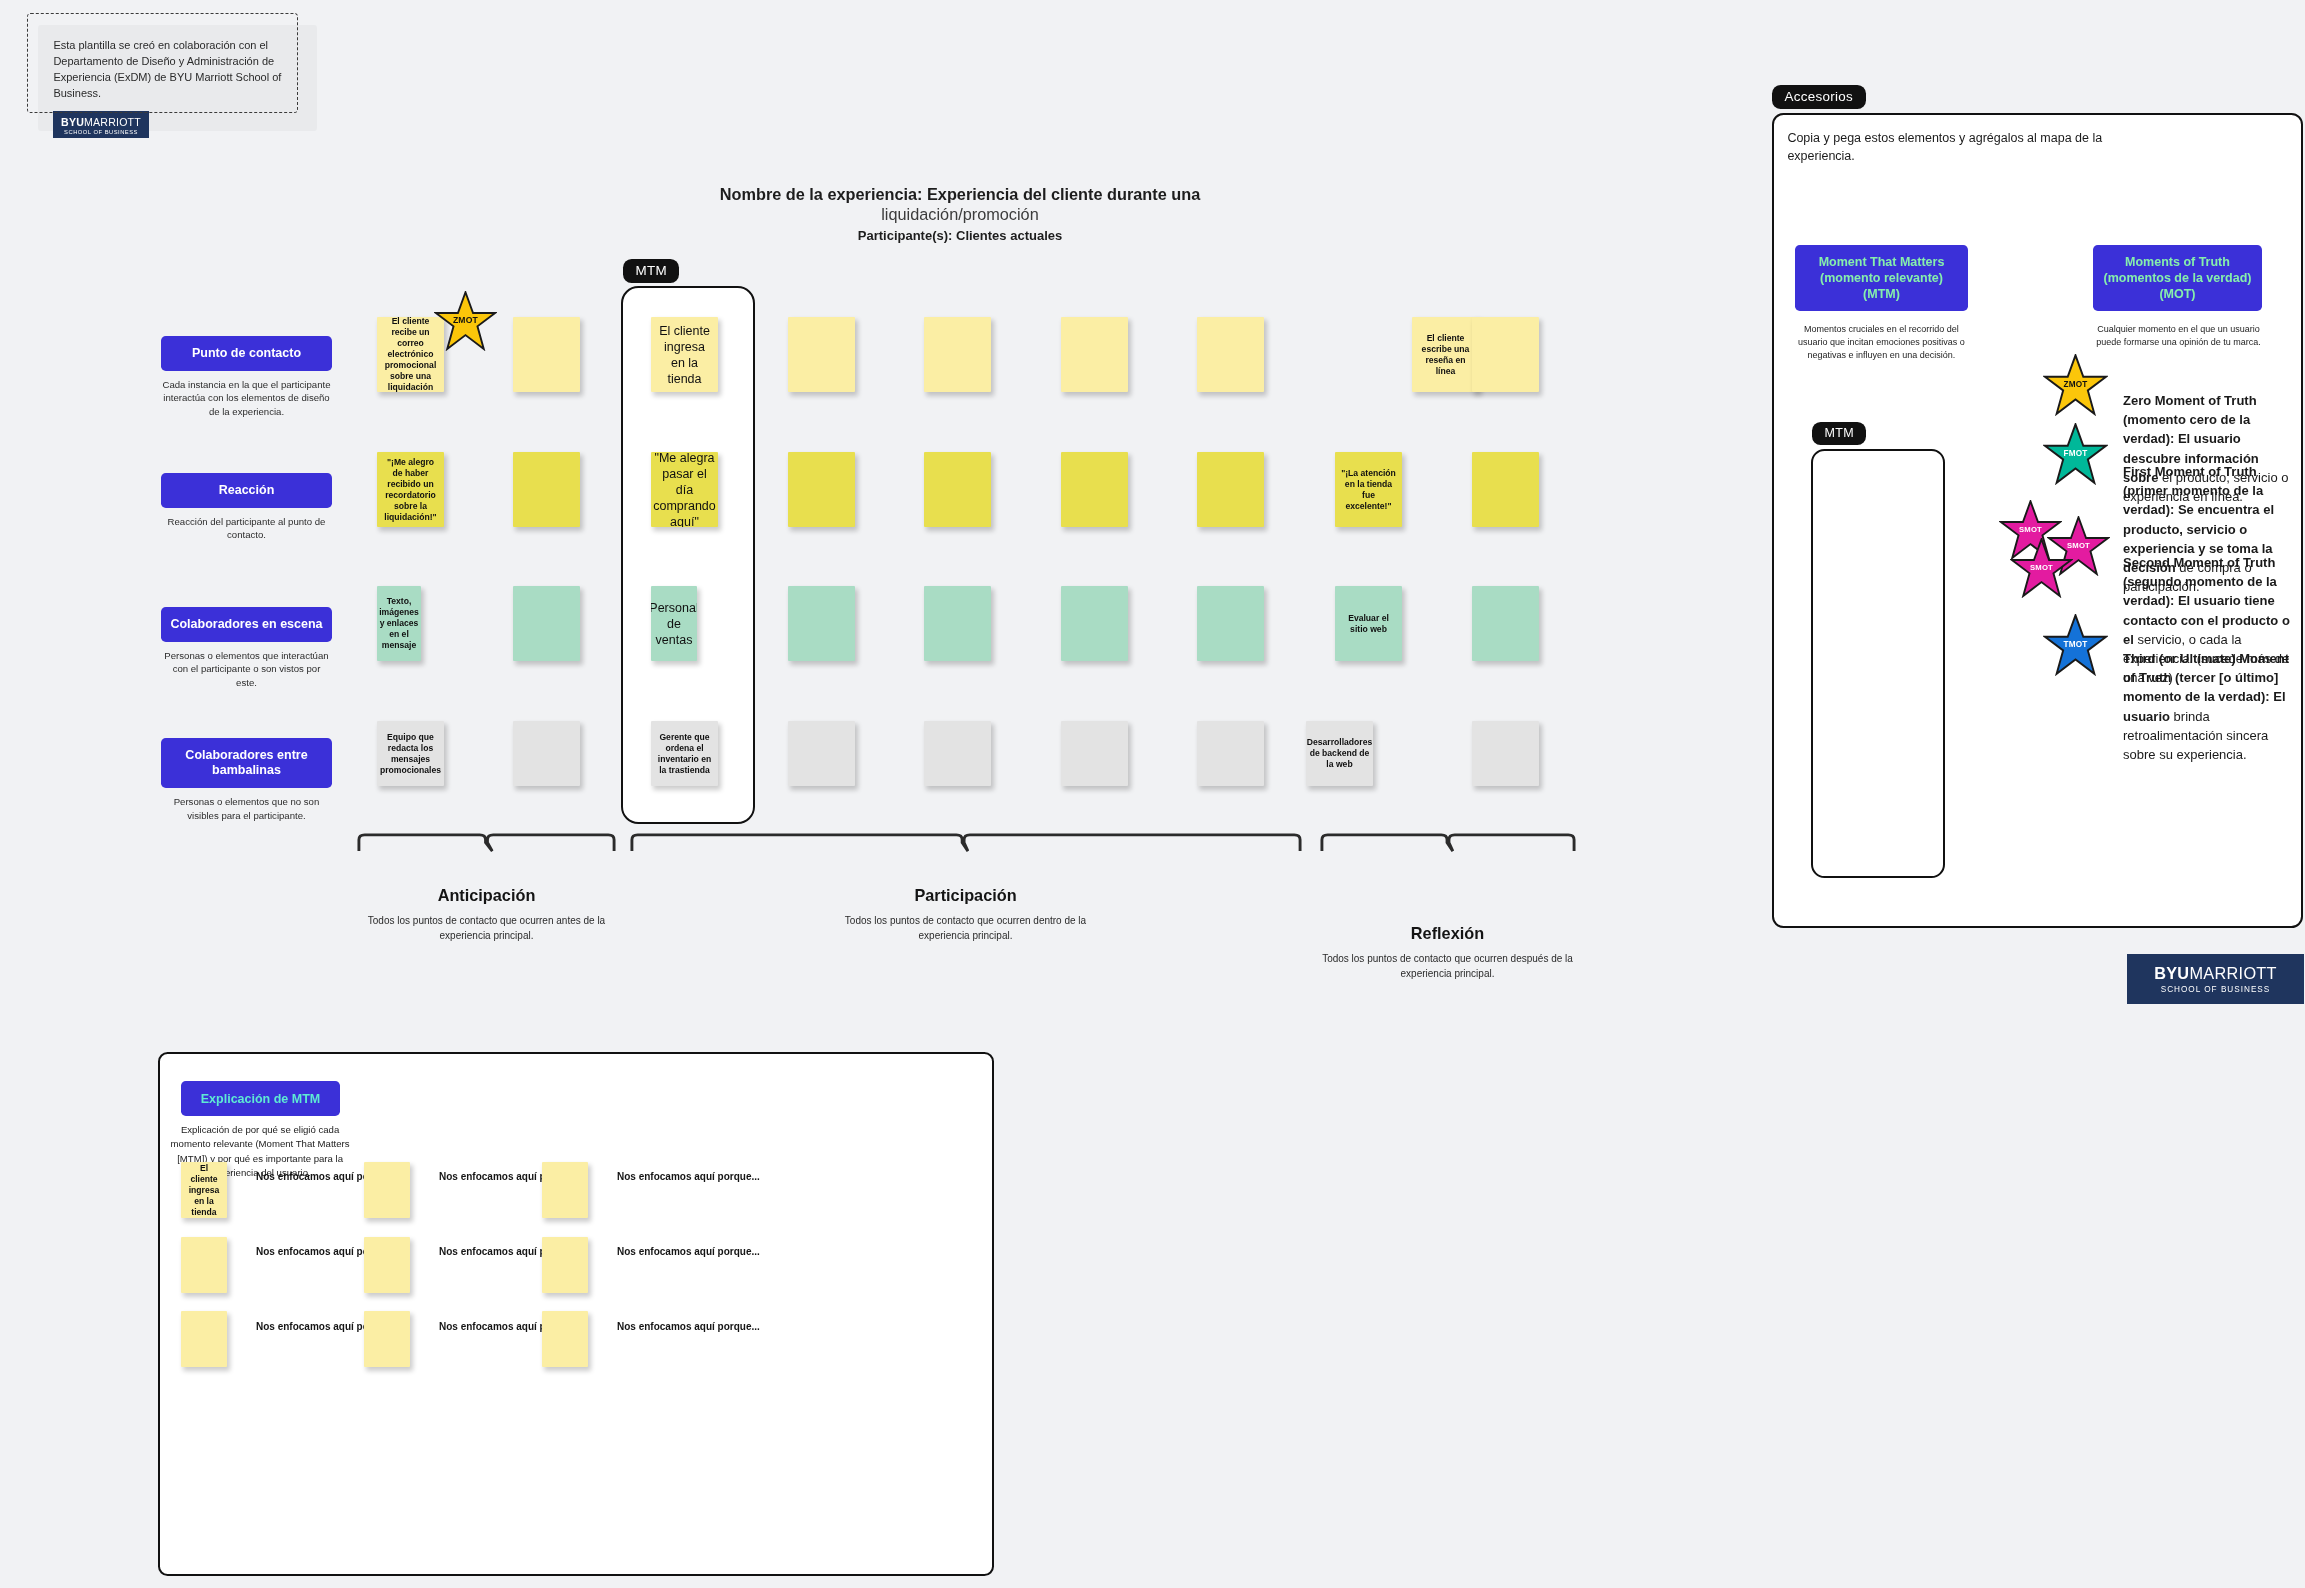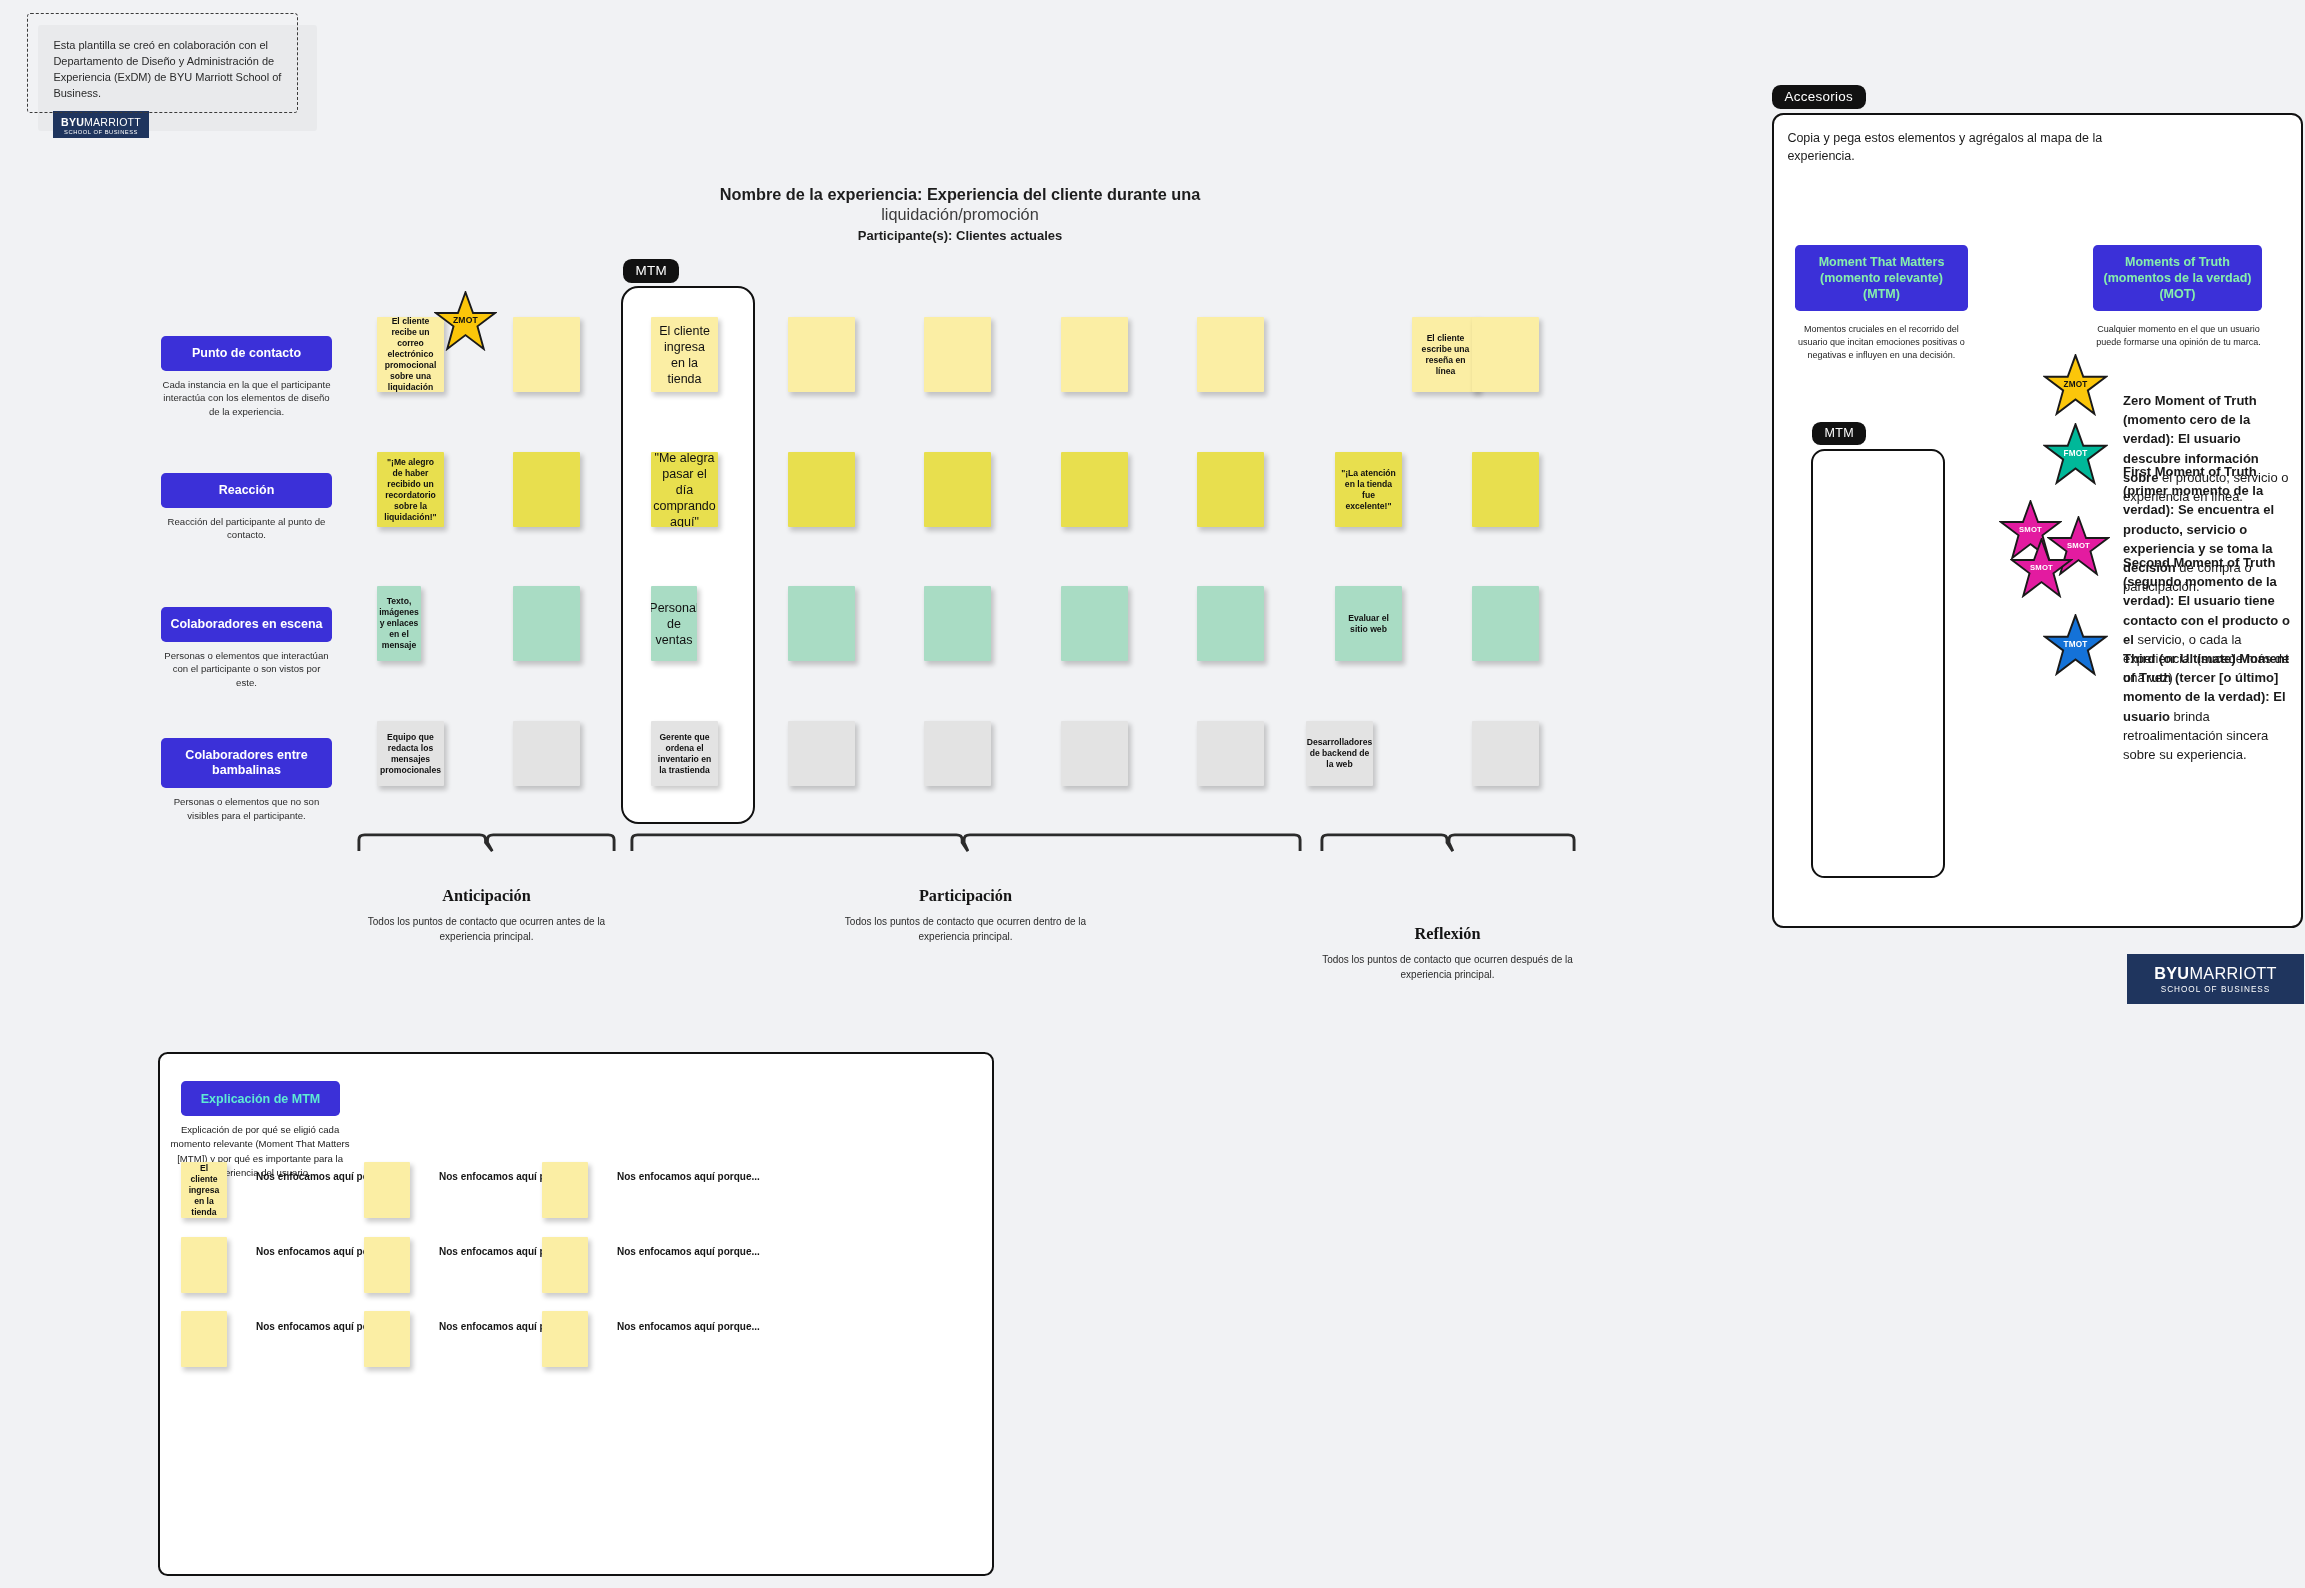--- a/index.html
+++ b/index.html
@@ -76,21 +76,21 @@
   .star .lbl {
     position: relative; z-index: 2; color: #111; font-weight: bold;
     letter-spacing: 0.2px;
   }
   .star.light .lbl { color: #111; }
   .star.dark .lbl { color: #fff; }
 
   
   .bracket { position: absolute; height: 21px; }
   .phase { position: absolute; text-align: center; }
-  .phase .pname { font-size: 16.3px; font-weight: bold; color: #141414; font-family: Liberation Serif, serif; }
+  .phase .pname { font-size: 16.3px; font-weight: bold; color: #141414; }
   .phase .pdesc { font-size: 10px; color: #2b2b2b; line-height: 1.5; margin-top: 7.7px; }
 
   
   .acc-panel {
     position: absolute; left: 1772px; top: 113px; width: 531px; height: 815px;
     background: #fff; border: 2.9px solid #111; border-radius: 11.5px;
   }
   .acc-intro { position: absolute; left: 13.4px; top: 15.4px; width: 365px;
                font-size: 12.5px; color: #1b1b1b; line-height: 1.4; }
   .mot-chip {

